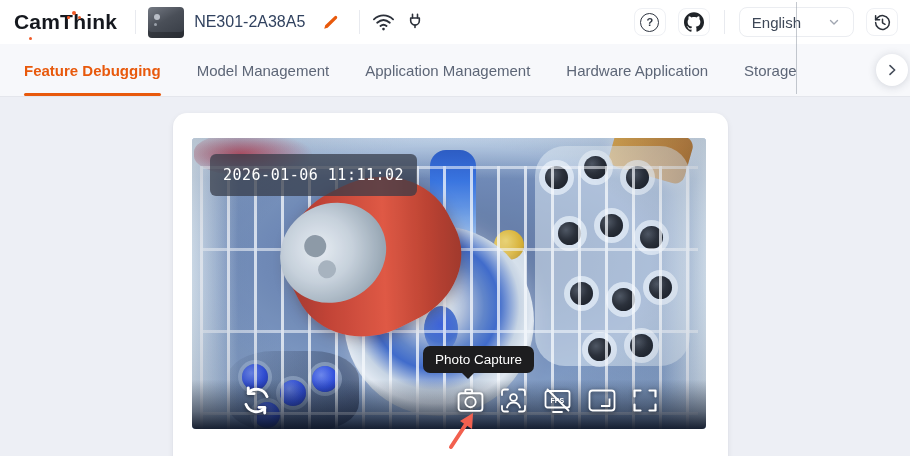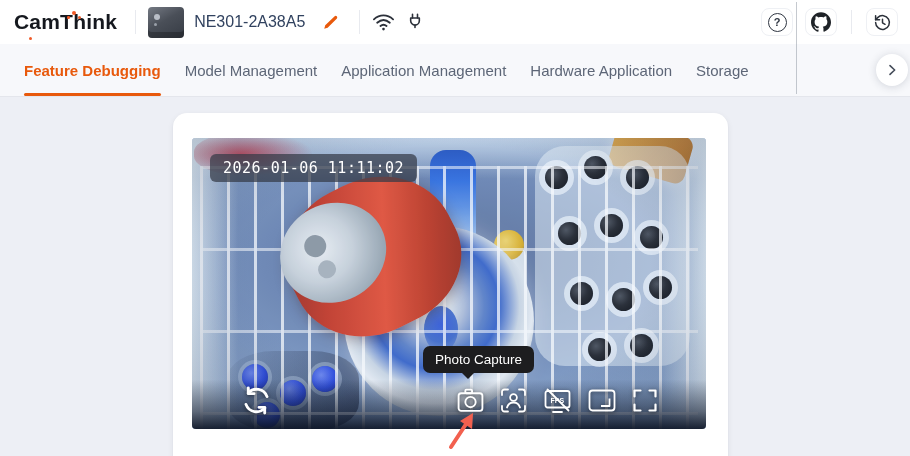--- a/index.html
+++ b/index.html
@@ -44,21 +44,21 @@
   .lang-label { font-size:15px; color:#3d4757; }
   .help-q {
     width:19px; height:19px; border:1.6px solid #2f3642; border-radius:50%;
     display:flex; align-items:center; justify-content:center;
     font-size:11px; font-weight:700; color:#2f3642;
   }
   
   #tabbar {
     position:absolute; top:44px; left:0; width:910px; height:53px;
     background:#f7f8fb; border-bottom:1px solid #e4e6ec;
-    display:flex; align-items:center; gap:24px; padding-left:24px;
+    display:flex; align-items:center; gap:36px; padding-left:24px;
     white-space:nowrap; overflow:hidden;
   }
   .tab { position:relative; font-size:15px; color:#5d6677; height:100%; display:flex; align-items:center; cursor:pointer; flex:0 0 auto; }
   .tab.active { color:#e8590c; font-weight:700; }
   .tab.active::after { content:""; position:absolute; left:0; right:0; bottom:0; height:3px; background:#e8590c; border-radius:2px; }
   .tabs-next {
     position:absolute; right:2px; top:10px; width:32px; height:32px; border-radius:50%;
     background:#fff; box-shadow:0 1px 8px rgba(40,50,70,.18); border:none;
     display:flex; align-items:center; justify-content:center; cursor:pointer;
   }
@@ -117,21 +117,21 @@
   .v-redcan .t2 { position:absolute; left:30px; top:58px; width:18px; height:18px; border-radius:50%; background:#aab3bc; }
   .v-vignette { inset:0; pointer-events:none;
     background:
       linear-gradient(0deg, rgba(13,21,38,.93) 0%, rgba(13,21,38,.5) 6%, rgba(13,21,38,0) 17%),
       radial-gradient(ellipse at 50% 45%, rgba(0,0,0,0) 55%, rgba(25,35,60,.26) 100%),
       rgba(140,180,230,.08); }
   
   .timestamp {
     position:absolute; left:18px; top:16px; z-index:6;
     background:rgba(52,58,70,.72); color:#fff; border-radius:6px;
-    padding:5px 13px; font-family:"DejaVu Sans Mono", monospace; font-size:15px; letter-spacing:.5px;
+    padding:12px 13px; font-family:"DejaVu Sans Mono", monospace; font-size:15px; letter-spacing:.5px;
   }
   .vtoolbar {
     position:absolute; left:0; right:0; bottom:13px; z-index:6;
     display:flex; align-items:center; justify-content:space-between; padding:0 47px 0 49px;
   }
   .vtool-right { display:flex; align-items:center; gap:14px; }
   .vbtn { background:none; border:none; padding:0; cursor:pointer; display:flex; line-height:0;
     filter:drop-shadow(0 1px 2px rgba(0,0,0,.55)); }
   .tooltip {
     position:absolute; left:231px; top:208px; z-index:7;
@@ -188,20 +188,28 @@
         <span class="help-q">?</span>
       </button>
       <button class="icon-btn">
         <span style="line-height:0">
           <svg width="20" height="20" viewBox="0 0 24 24">
               <path fill="#1f2328" d="M12 .297c-6.63 0-12 5.373-12 12 0 5.303 3.438 9.8 8.205 11.385.6.113.82-.258.82-.577 0-.285-.01-1.04-.015-2.04-3.338.724-4.042-1.61-4.042-1.61-.546-1.387-1.333-1.756-1.333-1.756-1.087-.744.084-.729.084-.729 1.205.084 1.838 1.236 1.838 1.236 1.07 1.835 2.809 1.305 3.495.998.108-.776.417-1.305.76-1.605-2.665-.3-5.466-1.332-5.466-5.93 0-1.31.465-2.38 1.235-3.22-.135-.303-.54-1.523.105-3.176 0 0 1.005-.322 3.3 1.23.96-.267 1.98-.399 3-.405 1.02.006 2.04.138 3 .405 2.28-1.552 3.285-1.23 3.285-1.23.645 1.653.24 2.873.12 3.176.765.84 1.23 1.91 1.23 3.22 0 4.61-2.805 5.625-5.475 5.92.42.36.81 1.096.81 2.22 0 1.606-.015 2.896-.015 3.286 0 .315.21.69.825.57C20.565 22.092 24 17.592 24 12.297c0-6.627-5.373-12-12-12z"></path>
             </svg>
         </span>
       </button>
       <div class="vsep" style="margin:0 2px;"></div>
+      <button class="lang-btn">
+        <span class="lang-label">English</span>
+        <span style="line-height:0">
+          <svg width="14" height="14" viewBox="0 0 24 24" fill="none" stroke="#a0a6b1" stroke-width="2.4" stroke-linecap="round" stroke-linejoin="round">
+              <path d="M6 9.5l6 6 6-6"></path>
+            </svg>
+        </span>
+      </button>
       <button class="icon-btn">
         <span style="line-height:0">
           <svg width="19" height="19" viewBox="0 0 24 24" fill="none" stroke="#2c313a" stroke-width="1.9" stroke-linecap="round" stroke-linejoin="round">
             <path d="M3.3 12a8.7 8.7 0 1 0 2.6-6.2L3.3 8.4"></path>
             <path d="M3.3 3.4v5h5"></path>
             <path d="M12 7.8v4.6l3.2 1.9"></path>
           </svg>
         </span>
       </button>
     </div>

